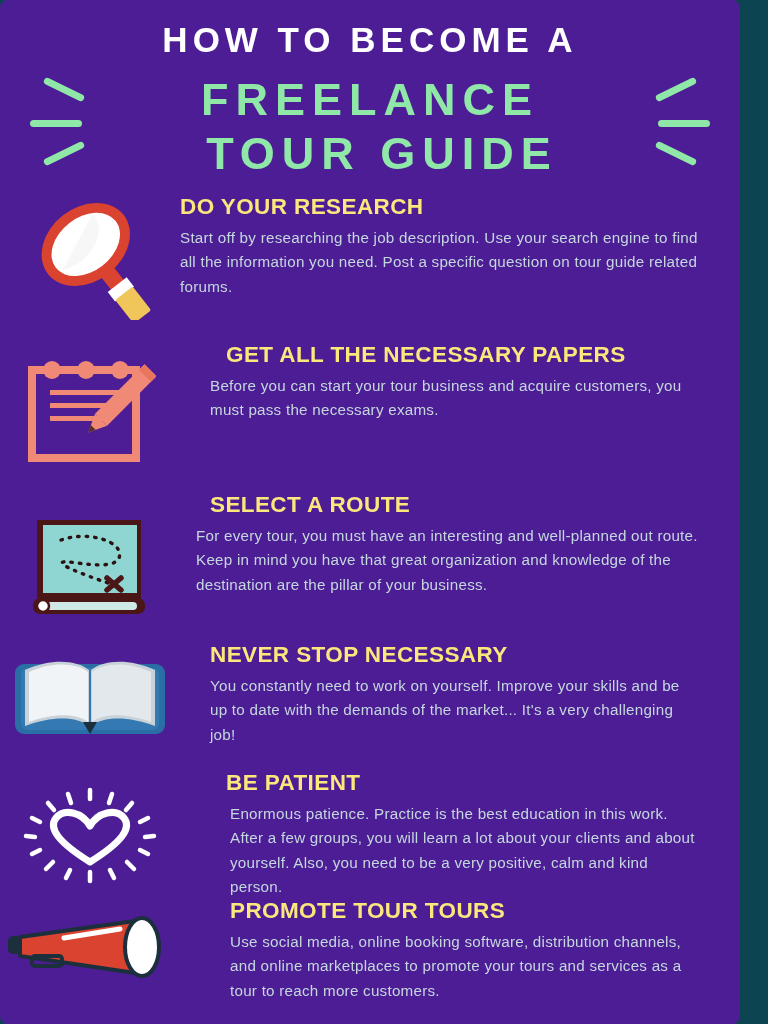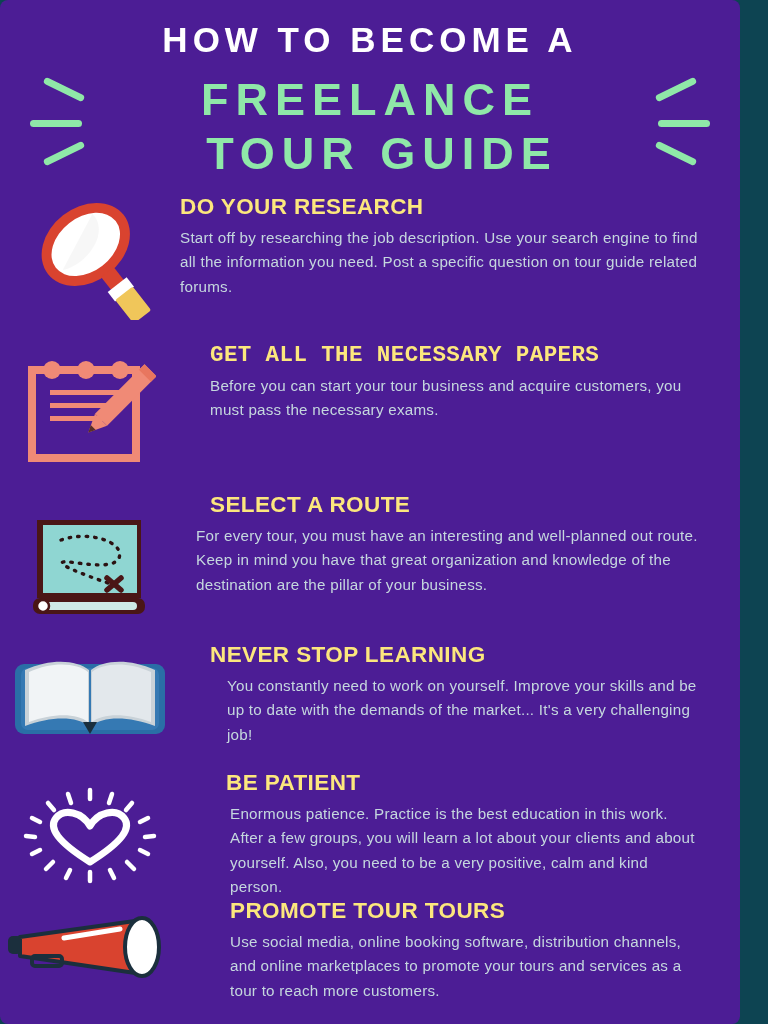--- a/index.html
+++ b/index.html
@@ -73,30 +73,30 @@
     letter-spacing:0.25px;
     font-family:"Liberation Sans", sans-serif;
   }
 
   
   #sec-research  { height:148px; margin-top:2px; }
   #sec-research  .sec-head { margin-left:0px; }
   #sec-research  .sec-body { margin-left:0px; max-width:520px; }
 
   #sec-papers    { height:150px; }
-  #sec-papers    .sec-head { margin-left:30px; max-width:500px;font-family:Liberation Mono, monospace; }
+  #sec-papers    .sec-head { margin-left:46px; max-width:500px; }
   #sec-papers    .sec-body { margin-left:30px; max-width:520px; }
 
   #sec-route     { height:150px; }
   #sec-route     .sec-head { margin-left:30px; }
   #sec-route     .sec-body { margin-left:16px; max-width:520px; }
 
   #sec-learning  { height:128px; }
   #sec-learning  .sec-head { margin-left:30px; }
-  #sec-learning  .sec-body { margin-left:47px; max-width:532px; }
+  #sec-learning  .sec-body { margin-left:30px; max-width:532px; }
 
   #sec-patient   { height:128px; }
   #sec-patient   .sec-head { margin-left:46px; }
   #sec-patient   .sec-body { margin-left:50px; max-width:470px; }
 
   #sec-promote   { height:112px; }
   #sec-promote   .sec-head { margin-left:50px; }
   #sec-promote   .sec-body { margin-left:50px; max-width:500px; }
 
   #sec-patient .text-col  { padding-top:0; }
@@ -195,21 +195,21 @@
         <rect x="4" y="14" width="150" height="70" rx="9" fill="#2a6ea6"></rect>
         <rect x="10" y="18" width="138" height="62" rx="7" fill="#3e84bd" opacity="0.55"></rect>
         <path d="M14 20 C 40 8, 66 10, 78 20 L78 76 C 66 66, 40 66, 14 76 Z" fill="#c9d2d8"></path>
         <path d="M18 22 C 42 11, 66 13, 77 22 L77 72 C 66 63, 42 63, 18 72 Z" fill="#f1f4f6"></path>
         <path d="M144 20 C 118 8, 92 10, 80 20 L80 76 C 92 66, 118 66, 144 76 Z" fill="#c9d2d8"></path>
         <path d="M140 22 C 116 11, 92 13, 81 22 L81 72 C 92 63, 116 63, 140 72 Z" fill="#e3e8ec"></path>
         <polygon points="72,72 79,84 86,72" fill="#1b2f3d"></polygon>
       </svg>
     </div>
     <div class="text-col">
-      <div class="sec-head">NEVER STOP LEARNING</div>
+      <div class="sec-head">NEVER STOP NECESSARY</div>
       <div class="sec-body">You constantly need to work on yourself. Improve your skills and be up to date with the demands of the market... It's a very challenging job!</div>
     </div>
   </div>
 
   <div class="section" id="sec-patient">
     <div class="icon-col">
       <svg width="168" height="100" viewBox="0 0 168 100">
         <path d="M84 78 C 52 58, 42 44, 50 34 C 58 24, 76 28, 84 42 C 92 28, 110 24, 118 34 C 126 44, 116 58, 84 78 Z" fill="none" stroke="#ffffff" stroke-width="7" stroke-linejoin="round"></path>
         <g stroke="#ffffff" stroke-width="4.5" stroke-linecap="round">
           <line x1="84" y1="6" x2="84" y2="15"></line>

